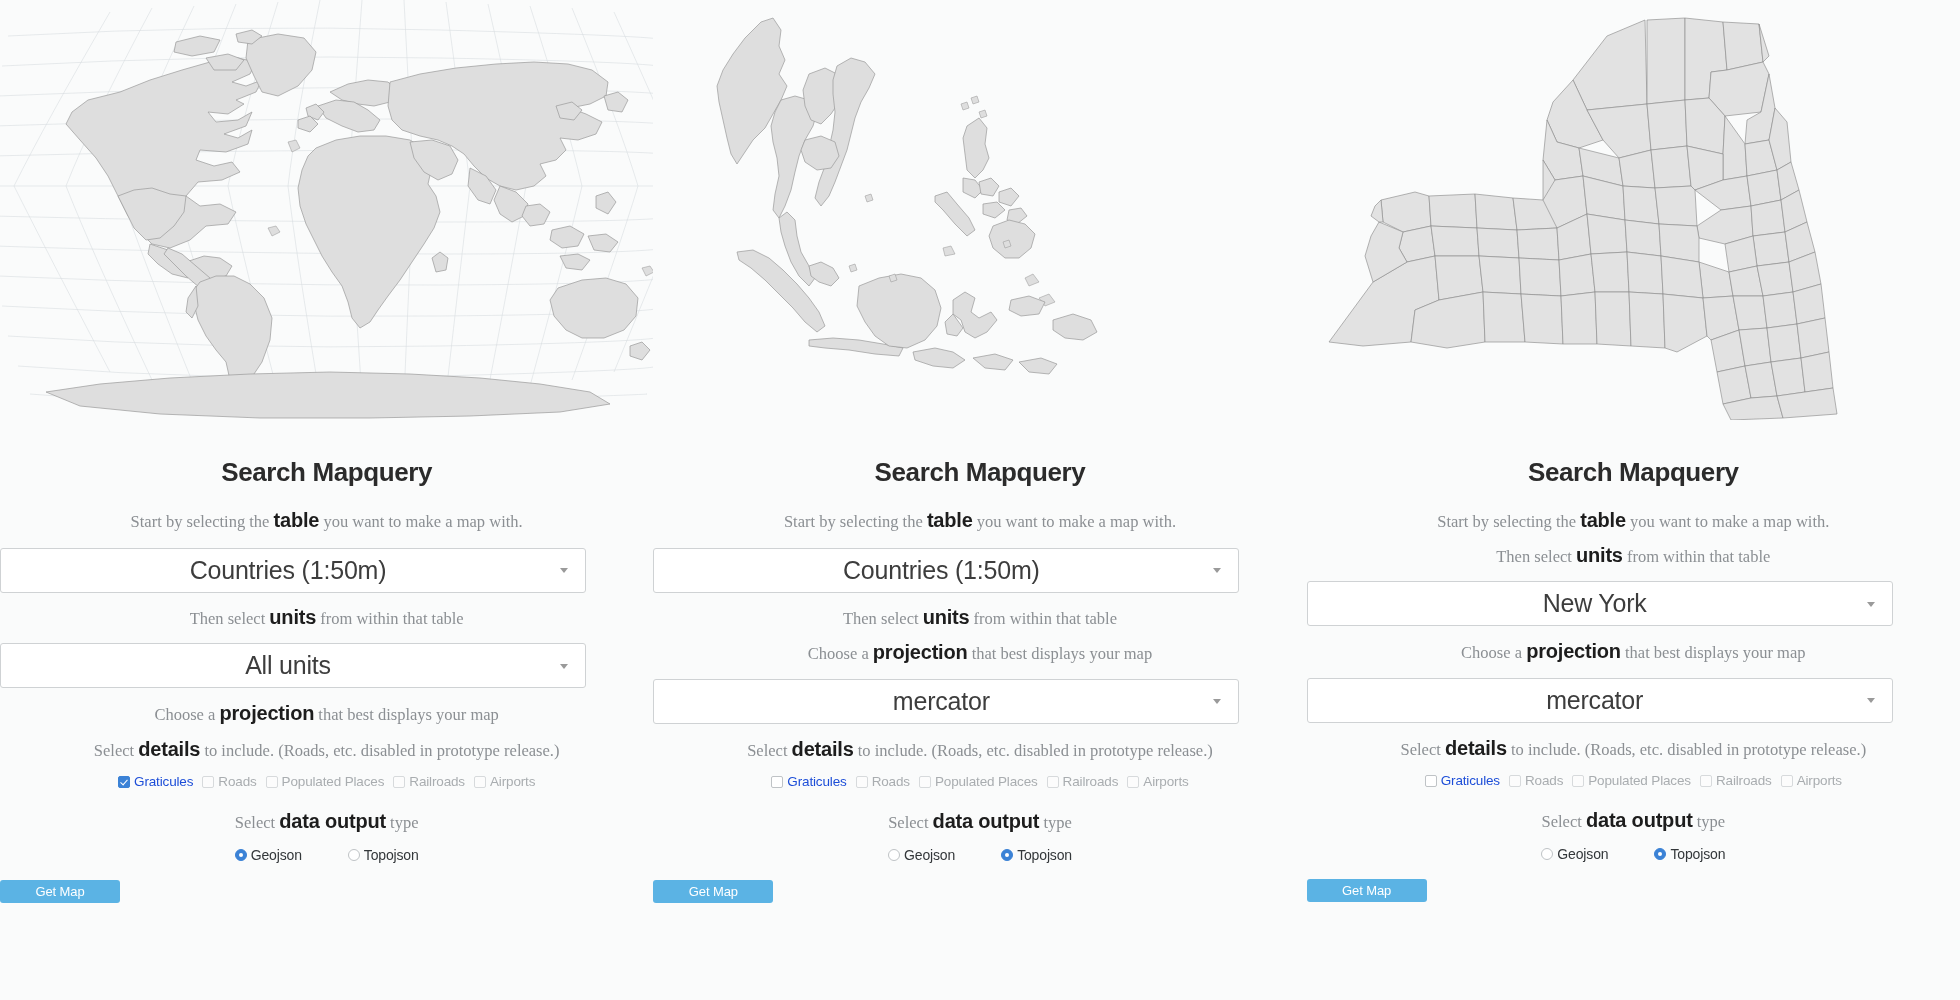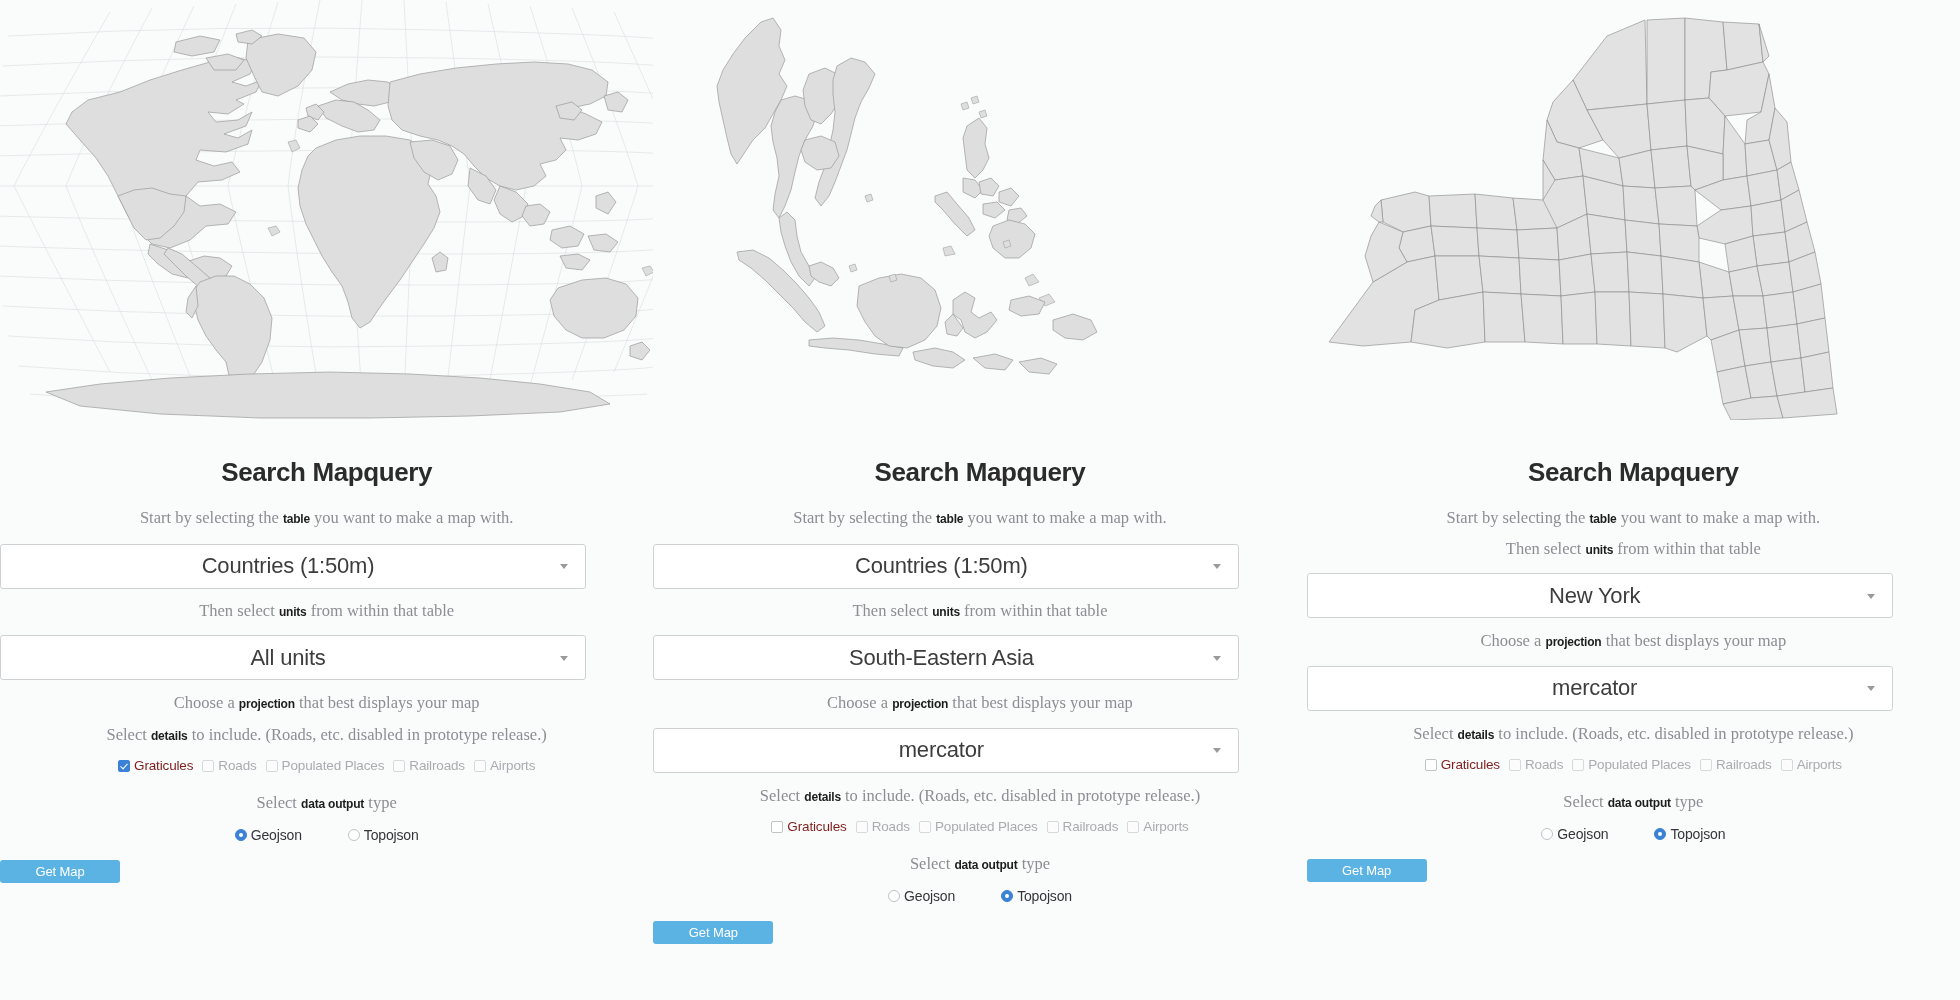--- a/index.html
+++ b/index.html
@@ -92,40 +92,40 @@
     font-family: "Liberation Serif", serif;
     font-size: 16.5px;
     color: #8b8f93;
     text-align: center;
     line-height: 1;
     margin: 0;
   }
   .helper b {
     font-family: "Liberation Sans", sans-serif;
     font-weight: bold;
-    font-size: 12px;
+    font-size: 20px;
     color: #1d1d1d;
     letter-spacing: -0.2px;
   }
   .select-box {
     width: 586px;
     height: 45px;
     box-sizing: border-box;
     background: #ffffff;
     border: 1px solid #cfd2d4;
     border-radius: 3px;
     position: relative;
     display: flex;
     align-items: center;
     justify-content: center;
     cursor: pointer;
   }
   .select-value {
     font-family: "Liberation Sans", sans-serif;
-    font-size: 22px;
+    font-size: 25px;
     color: #3d3d3d;
     letter-spacing: -0.2px;
     line-height: 1;
     padding-right: 10px;
     white-space: nowrap;
   }
   .select-arrow {
     position: absolute;
     right: 17px;
     top: 50%;
@@ -179,21 +179,21 @@
     border-width: 0 1.6px 1.6px 0;
     transform: rotate(42deg);
   }
   .cbox.disabled {
     border-color: #d7dadc;
     background: #fcfcfc;
   }
   .check-label {
     font-family: "Liberation Sans", sans-serif;
     font-size: 13.5px;
-    color: #7f1d1d;
+    color: #1d4ed8;
     letter-spacing: -0.15px;
     line-height: 1;
   }
   .check-label.disabled { color: #a9adb0; }
 
   
   .radio-row {
     display: flex;
     flex-direction: row;
     align-items: center;
@@ -485,24 +485,20 @@
 
       <div class="helper sp-help1"><span>Start by selecting the </span><b>table</b><span> you want to make a map with.</span></div>
 
       <div class="select-box sp-sel1">
         <span class="select-value">Countries (1:50m)</span>
         <span class="select-arrow"></span>
       </div>
 
       <div class="helper sp-help2"><span>Then select </span><b>units</b><span> from within that table</span></div>
 
-      <div class="select-box sp-sel2">
-        <span class="select-value">South-Eastern Asia</span>
-        <span class="select-arrow"></span>
-      </div>
 
       <div class="helper sp-help3"><span>Choose a </span><b>projection</b><span> that best displays your map</span></div>
 
       <div class="select-box sp-sel3">
         <span class="select-value">mercator</span>
         <span class="select-arrow"></span>
       </div>
 
       <div class="helper sp-help4"><span>Select </span><b>details</b><span> to include. (Roads, etc. disabled in prototype release.)</span></div>
 

